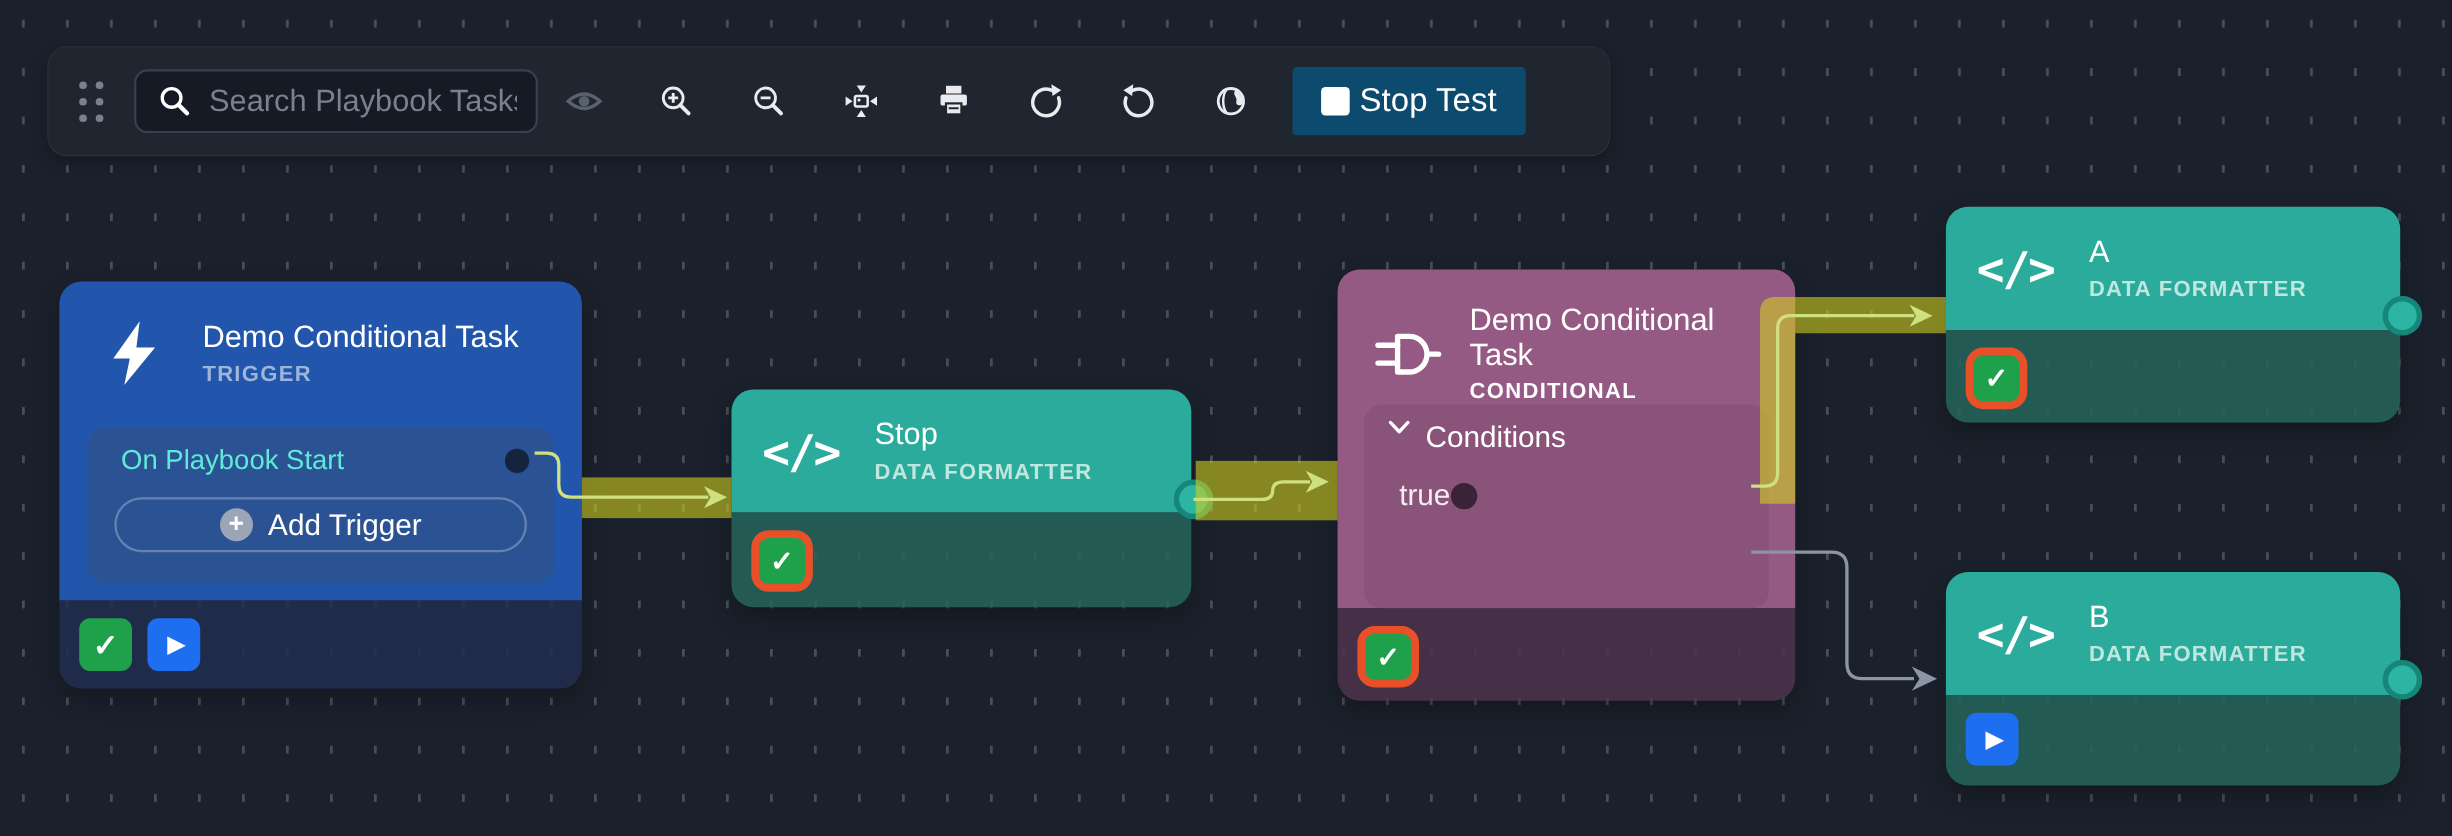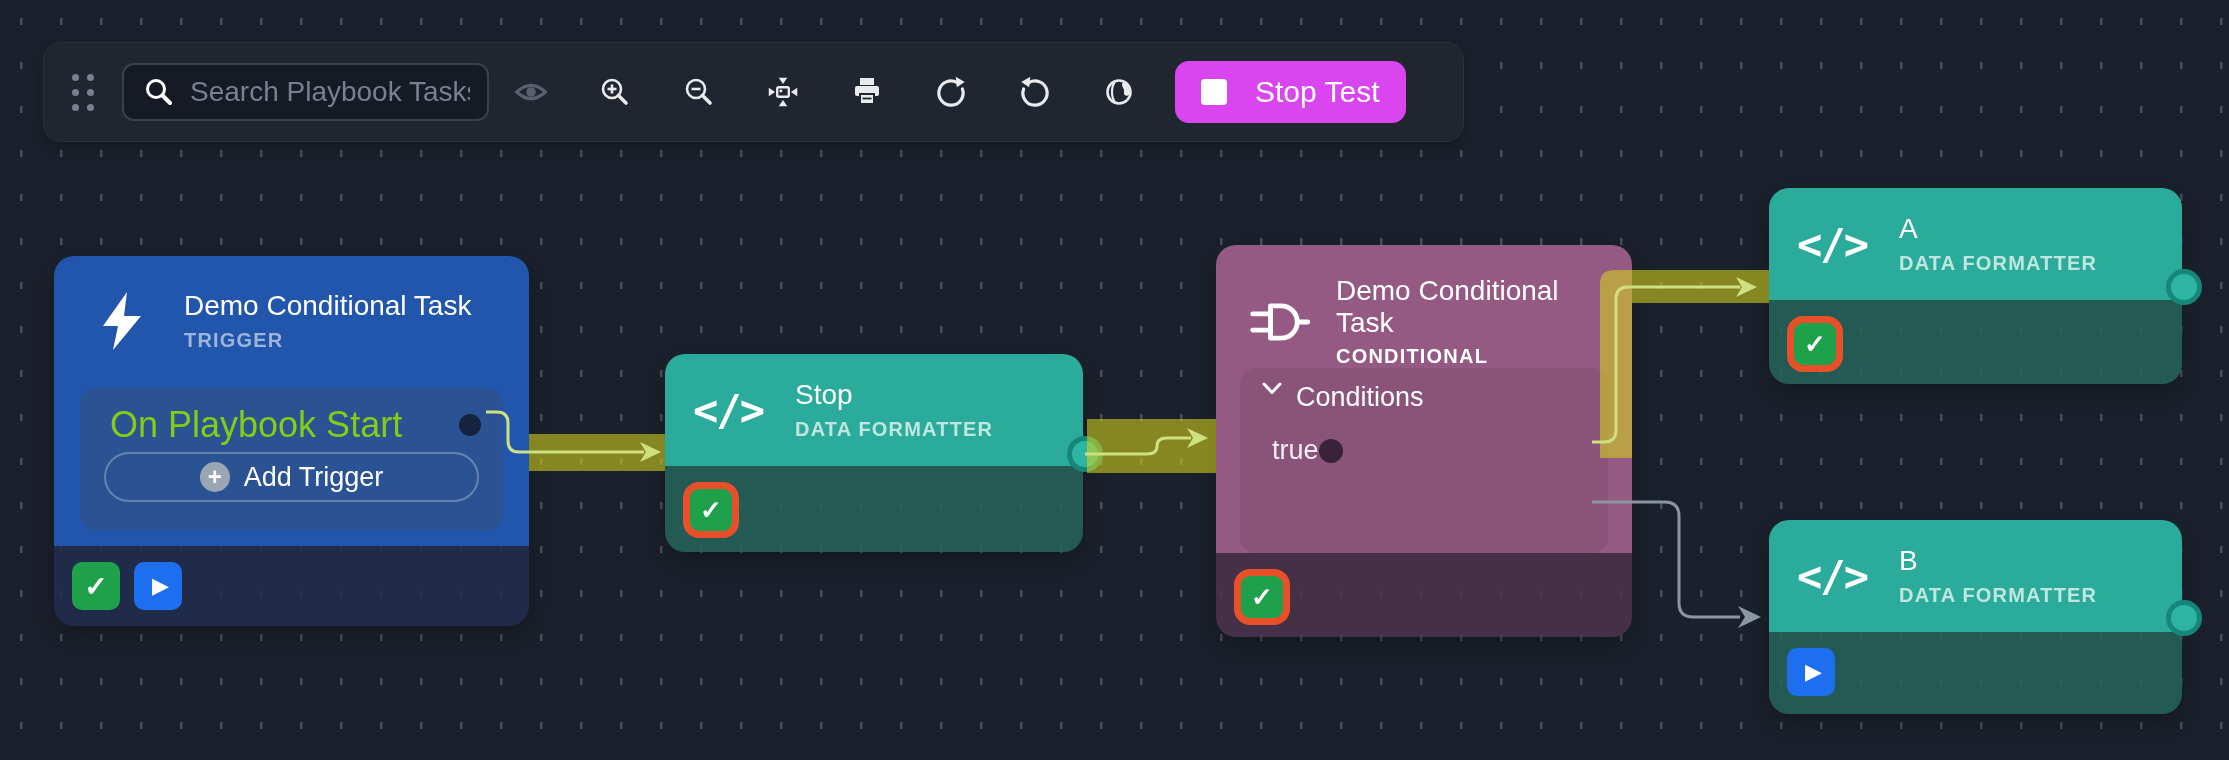--- a/index.html
+++ b/index.html
@@ -29,22 +29,22 @@
     font-size:28px; width:280px; font-family:"Liberation Sans", sans-serif;
   }
   .search-input::placeholder { color:#78818f; }
   .tb-btn {
     width:84px; height:64px; display:flex; align-items:center; justify-content:center;
     color:#e9ebef; cursor:pointer; border-radius:10px;
   }
   .tb-btn.dim { color:#59606e; }
   .tb-btn:first-of-type { margin-left:52px; }
   .stop-btn {
-    margin-left:14px; height:62px; padding:0 26px; background:#d946ef; border-radius:14px;
-    display:flex; align-items:center; gap:28px; cursor:pointer;
+    margin-left:14px; height:62px; padding:0 26px; background:#0c4a6e; border-radius:4px;
+    display:flex; align-items:center; gap:9px; cursor:pointer;
   }
   .stop-square { width:26px; height:26px; background:#ffffff; border-radius:4px; }
   .stop-label { color:#ffffff; font-size:30px; }
 
   
   .node { position:absolute; z-index:1; border-radius:20px; box-shadow:0 10px 22px rgba(0,0,0,0.28); }
   .node-main { border-radius:20px 20px 0 0; position:relative; }
   .node-footer { position:relative; border-radius:0 0 20px 20px; display:flex; align-items:flex-start; padding:16px 0 0 18px; gap:14px; }
   .node-header { display:flex; align-items:center; gap:30px; }
   .icon-cell { width:74px; display:flex; justify-content:center; flex:0 0 auto; }
@@ -55,21 +55,21 @@
   
   #node-trigger { left:54px; top:256px; width:475px; height:370px; }
   #node-trigger .node-main { background:#2156ac; height:290px; }
   #node-trigger .node-header { padding:34px 28px 0 30px; gap:26px; }
   #node-trigger .node-sub { color:#9db5d9; }
   .trigger-panel {
     position:absolute; left:26px; top:132px; width:423px; height:142px;
     background:#2b5394; border-radius:16px; padding:16px 22px 0 30px;
   }
   .trigger-event-row { display:flex; align-items:center; justify-content:space-between; }
-  .trigger-event-label { color:#84cc16; font-size:36px; }
+  .trigger-event-label { color:#5eead4; font-size:25px; }
   .in-port-dot { width:22px; height:22px; border-radius:50%; background:#15233f; }
   .add-trigger-btn {
     position:absolute; left:24px; right:24px; top:64px; height:50px; border-radius:25px;
     border:2px solid rgba(255,255,255,0.28); display:flex; align-items:center; justify-content:center; gap:14px;
     cursor:pointer;
   }
   .plus-circle {
     width:30px; height:30px; border-radius:50%; background:#9aa6b6; color:#ffffff;
     font-size:24px; font-weight:700; display:flex; align-items:center; justify-content:center; line-height:1;
   }

